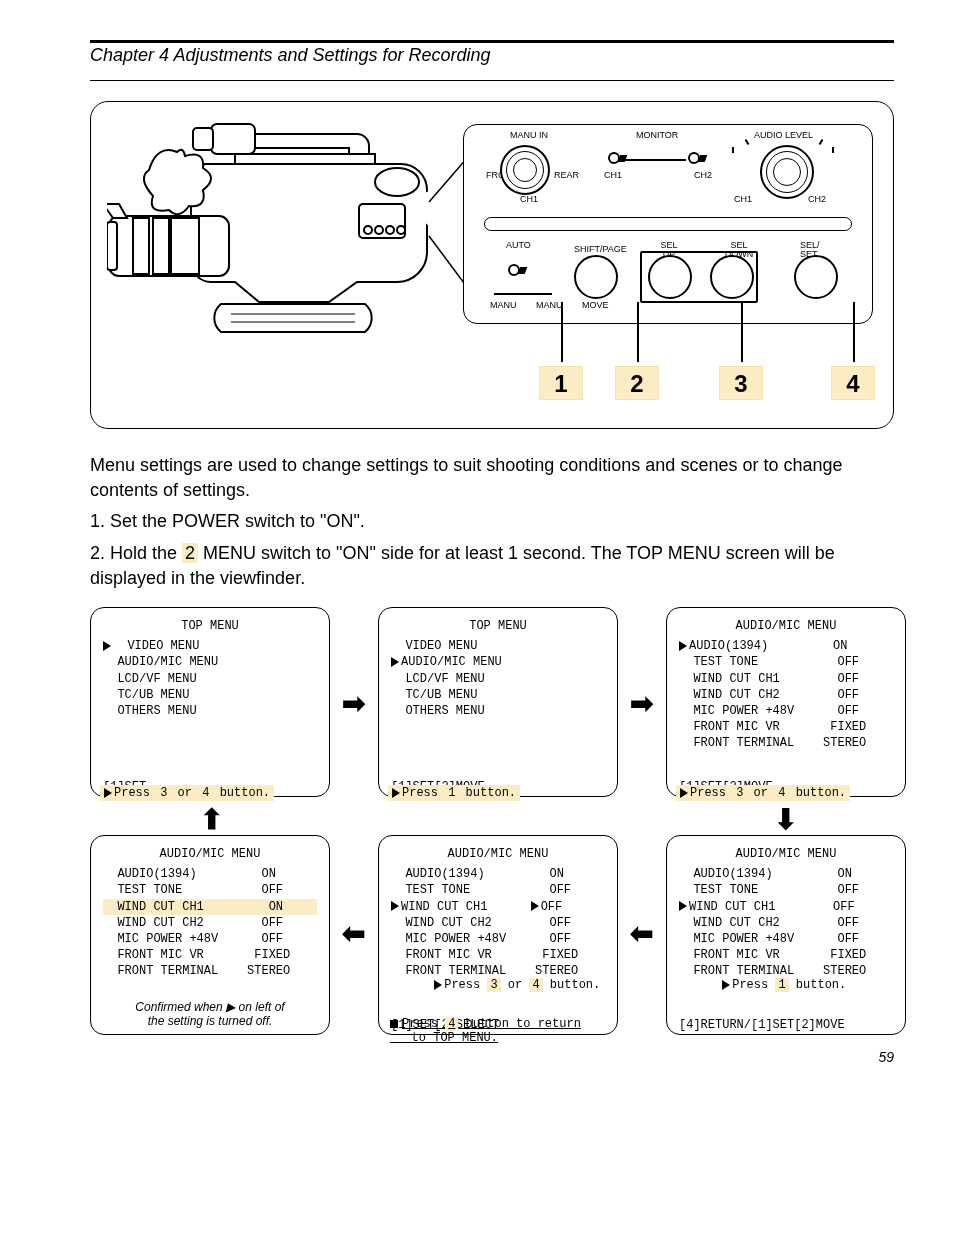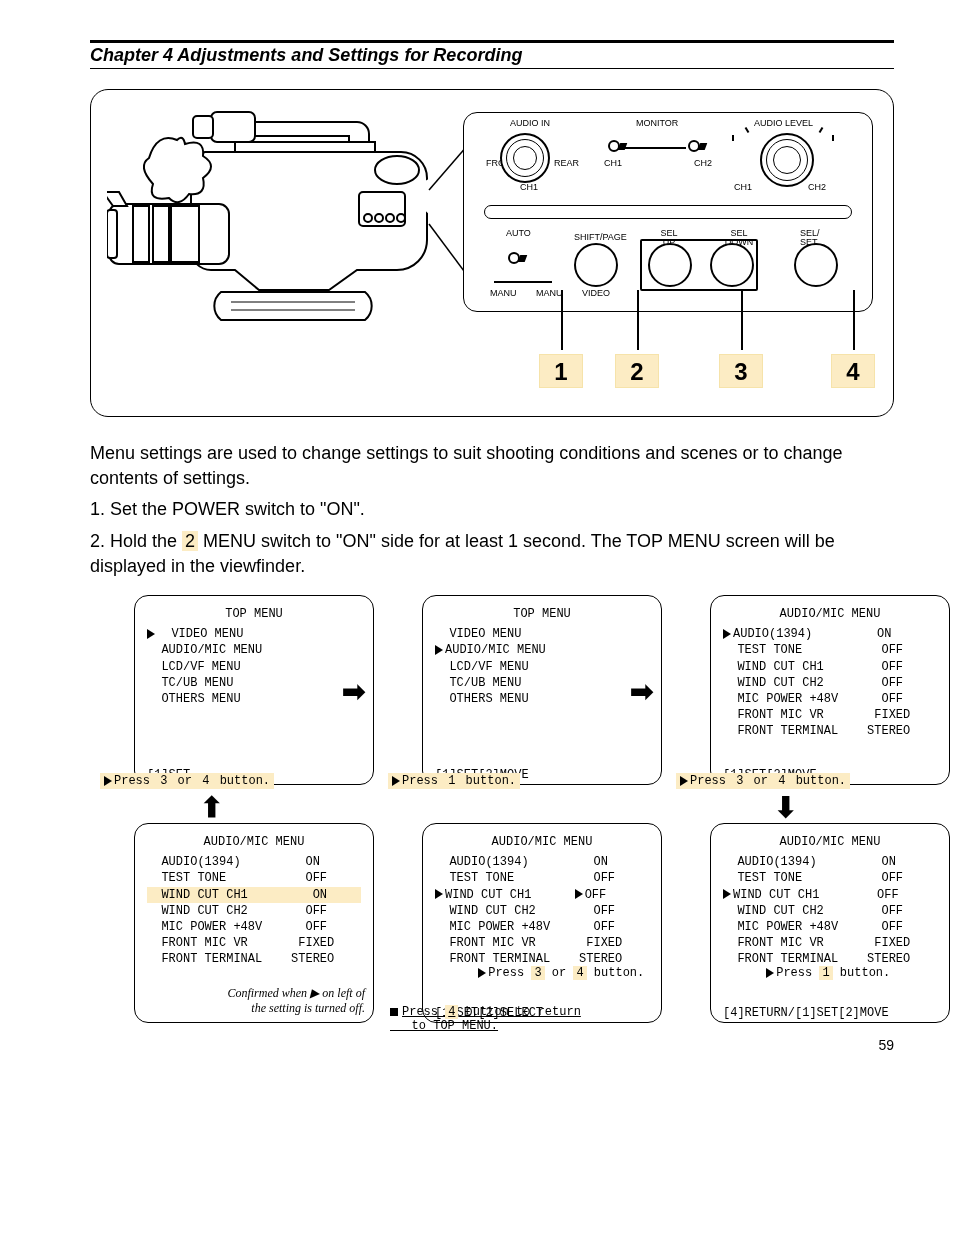--- a/index.html
+++ b/index.html
@@ -19,22 +19,22 @@
   }
   .header-bar {
     border-top: 3px solid #000;
     border-bottom: 1.2px solid #000;
     padding: 2px 0 0 0;
     margin-bottom: 20px;
   }
   .chapter-title {
     font-size: 18px;
     font-style: italic;
-    font-weight: bold;
-    margin: 0 0 0 0;
+    font-weight: normal;
+    margin: 0 0 12px 0;
     padding-bottom: 2px;
   }
   .section-title {
     font-size: 20px;
     font-weight: bold;
     margin: 6px 0 18px 0;
   }
   .section-title-2 {
     font-size: 20px;
     font-weight: bold;
@@ -115,21 +115,20 @@
     margin-top: 16px;
     height: 420px;
   }
   .menu-card {
     position:absolute;
     width: 240px;
     height: 190px;
     border: 1.6px solid #000;
     border-radius: 14px;
     background: #fff;
-    margin-left: 44px;
   }
   .menu-inner {
     padding: 10px 12px 10px 12px;
     font-family: "Courier New", monospace;
     font-size: 12px;
     line-height: 1.35;
   }
   .menu-title { text-align:center; font-weight:normal; margin-bottom:4px; }
   .menu-line { white-space:pre; }
   .menu-foot {
@@ -143,25 +142,25 @@
   }
   .section-label {
     position:absolute;
     font-family:"Courier New", monospace;
     font-size:12px;
   }
   .flow-arrow {
     position:absolute; font-size:28px; font-weight:bold; color:#000;
   }
   .italic-note {
-    font-family:Liberation Serif, serif; font-size:12px; font-style:italic;
-    text-align:right;
+    font-family:Liberation Sans, sans-serif; font-size:12px; font-style:italic;
+    text-align:center;
   }
   .page-num {
-    position:absolute; right:60px; bottom:22px; font-size:14px;
+    position:absolute; right:60px; bottom:22px; font-size:14px;font-style:italic;
   }
   .bind-inline { display:inline; }
   .hl { background:#fcecc4; }
   .hl-span { background:#fcecc4; padding:0 3px; }
   .arrow-ptr { display:inline-block; width:0;height:0; border-top:5px solid transparent; border-bottom:5px solid transparent; border-left:8px solid #000; vertical-align:middle; margin-right:2px;}
   .sq-stop { display:inline-block; width:8px; height:8px; background:#000; vertical-align:middle; margin-right:4px;}
 </style>
 </head>
 <body>
 <div class="page">
@@ -212,21 +211,21 @@
     <path d="M298 86 L400 30 L400 180 Z" fill="#fff" stroke="#000" stroke-width="0"></path>
   </svg>
 
   <svg style="position:absolute; left:0; top:0; width:100%; height:100%;">
     <line x1="338" y1="100" x2="402" y2="26" stroke="#000" stroke-width="1.5"></line>
     <line x1="338" y1="134" x2="402" y2="220" stroke="#000" stroke-width="1.5"></line>
   </svg>
 
   <div class="panel">
 
-    <div class="ptxt" style="left:46px; top:6px;">AUDIO IN</div>
+    <div class="ptxt" style="left:46px; top:6px;">MANU IN</div>
     <div class="ptxt" style="left:172px; top:6px;">MONITOR</div>
     <div class="ptxt" style="left:290px; top:6px;">AUDIO LEVEL</div>
     <div class="ptxt" style="left:56px; top:70px;">CH1</div>
     <div class="ptxt" style="left:140px; top:46px;">CH1</div>
     <div class="ptxt" style="left:230px; top:46px;">CH2</div>
     <div class="ptxt" style="left:270px; top:70px;">CH1</div>
     <div class="ptxt" style="left:344px; top:70px;">CH2</div>
     <div class="ptxt" style="left:22px; top:46px;">FRONT</div>
     <div class="ptxt" style="left:90px; top:46px;">REAR</div>
 
@@ -252,21 +251,21 @@
     <div class="tick" style="left:268px; top:22px;"></div>
     <div class="tick" style="left:282px; top:14px; transform:rotate(-30deg);"></div>
     <div class="tick" style="left:356px; top:14px; transform:rotate(30deg);"></div>
     <div class="tick" style="left:368px; top:22px;"></div>
 
     <div class="panel-bar"></div>
 
     <div class="ptxt" style="left:42px; top:116px;">AUTO</div>
     <div class="ptxt" style="left:26px; top:176px;">MANU</div>
     <div class="ptxt" style="left:72px; top:176px;">MANU</div>
-    <div class="ptxt" style="left:118px; top:176px;">VIDEO</div>
+    <div class="ptxt" style="left:118px; top:176px;">MOVE</div>
     <div class="ptxt" style="left:110px; top:120px;">SHIFT/PAGE</div>
     <div class="ptxt" style="left:190px; top:116px; text-align:center; width:30px; white-space:pre;">SEL
 UP</div>
     <div class="ptxt" style="left:258px; top:116px; text-align:center; width:34px; white-space:pre;">SEL
 DOWN</div>
     <div class="ptxt" style="left:336px; top:116px; width:30px; white-space:pre;">SEL/
 SET</div>
 
     <div class="small-lever" style="left:44px; top:140px;">
           <div class="ring"></div>

